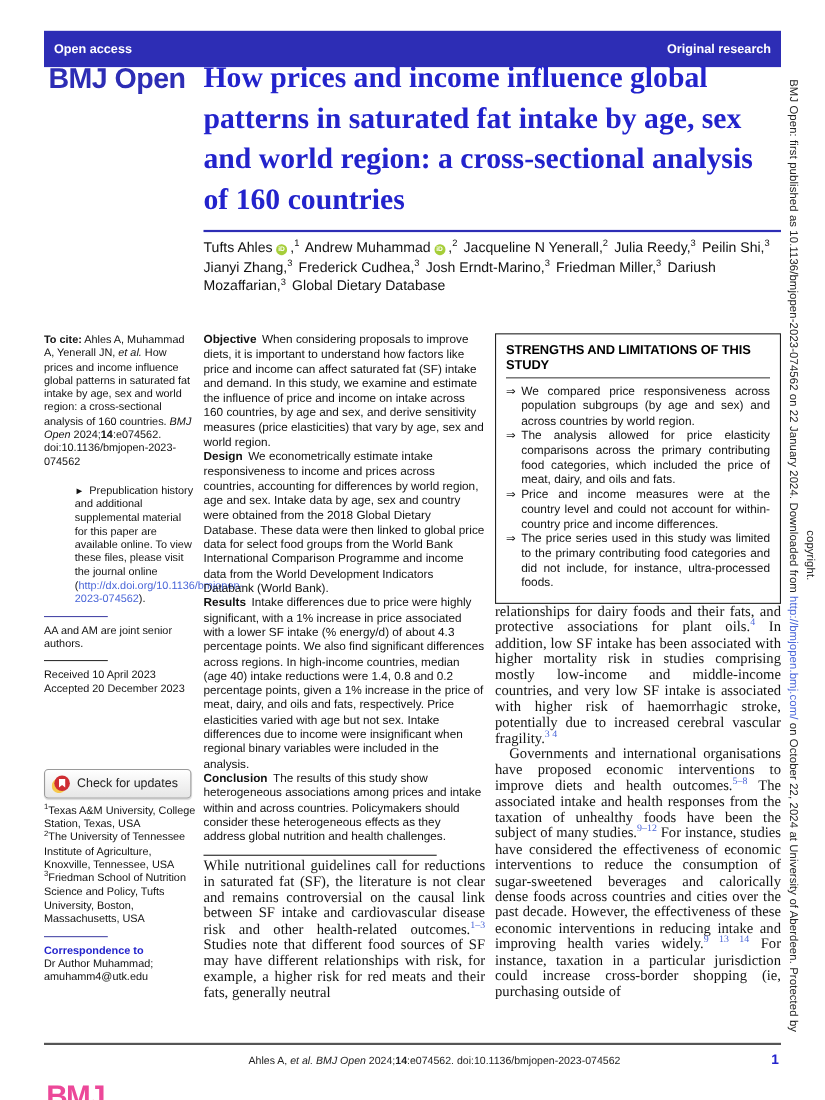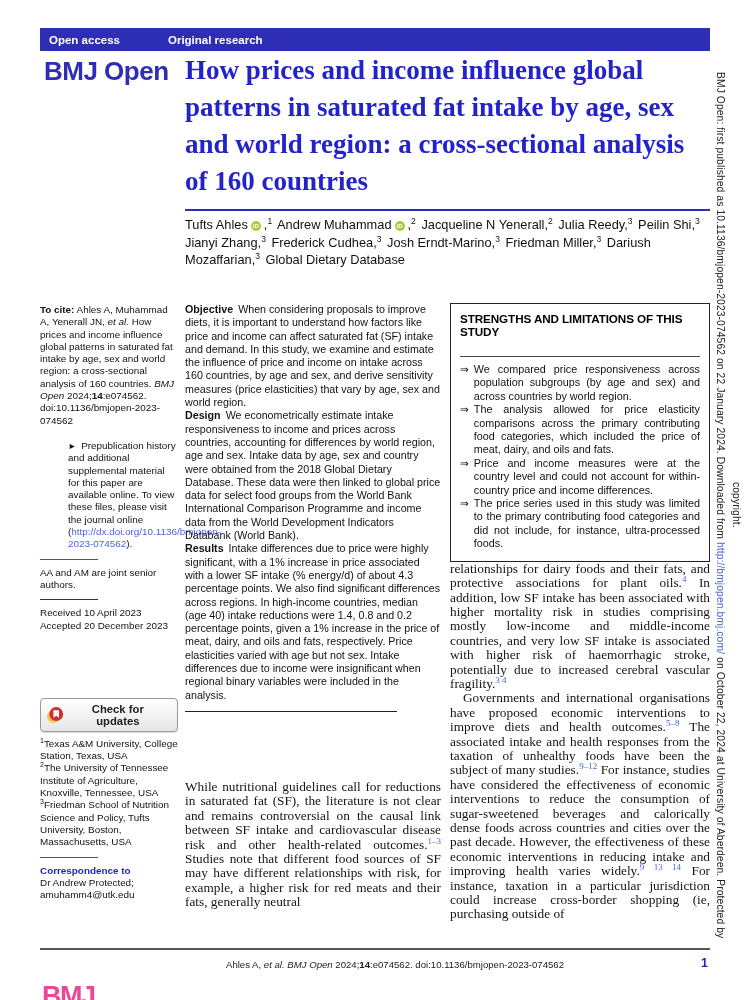--- a/index.html
+++ b/index.html
@@ -4,22 +4,22 @@
 <style>
   * { margin:0; padding:0; box-sizing:border-box; }
   html,body { background:#e9e9e9; }
   .page {
     position:relative; width:750px; height:1000px; background:#ffffff;
     font-family:"Liberation Sans", sans-serif; color:#111; overflow:hidden;
     margin:0 auto;
   }
   
   .topbar {
-    position:absolute; left:40px; top:28px; width:670px; height:23px;
-    background:#2d2db5; color:#fff; display:flex; 
+    position:absolute; left:40px; top:28px; width:670px; height:33px;
+    background:#2d2db5; color:#fff; display:flex; justify-content:space-between;
     align-items:center; padding:0 9px; font-size:11.5px; font-weight:bold;gap:48px;
   }
   
   .journal-logo {
     position:absolute; left:44px; top:56px; font-size:26px; font-weight:bold;
     color:#2d2db5; letter-spacing:-0.5px;
   }
   .paper-title {
     position:absolute; left:185px; top:52px; width:528px;
     font-family:"Liberation Serif", serif; font-weight:bold; font-size:27px;
@@ -49,21 +49,20 @@
   .sb-rule.dark { border-top-color:#333; }
   .prepub { margin-top:13px;margin-left:28px; }
   .bullet-arrow { color:#111; font-size:8.5px; margin-right:2px; }
   .link-blue { color:#4a66d8; }
   .check-btn {
     margin-top:66px; display:inline-flex; align-items:center; gap:6px;
     border:1px solid #9a9a9a; border-radius:4px;
     background:linear-gradient(#ffffff,#e6e6e6);
     padding:4px 11px 4px 6px; font-size:11.3px; color:#222; cursor:pointer;
     box-shadow:0 1px 1px rgba(0,0,0,0.15);
-    font-weight:bold;
   }
   .copyright { margin-top:13px; }
   .affils { margin-top:6px; }
   .corr-label { color:#2323cc; font-weight:bold; }
 
   
   .abstract {
     position:absolute; left:185px; top:303px; width:256px;
     font-size:10.7px; line-height:13.3px; color:#111;
   }
@@ -75,21 +74,21 @@
   .introduction h2 { font-size:12.5px; color:#2323cc; margin-bottom:5px; }
   .serif-text {
     font-family:"Liberation Serif", serif; font-size:13.3px; line-height:14.4px;
     text-align:justify; color:#141414;
   }
   sup.ref { color:#4a66d8; font-size:9px; line-height:0; vertical-align:super; }
 
   
   .rightcol { position:absolute; left:450px; top:303px; width:260px; }
   .strengths-box { border:1.5px solid #222; padding:8px 9px 10px; }
-  .strengths-box h3 { font-size:11.7px; color:#000; margin-bottom:18px; letter-spacing:-0.1px; }
+  .strengths-box h3 { font-size:11.7px; color:#000; margin-bottom:5px; letter-spacing:-0.1px; }
   .box-rule { border:none; border-top:1.2px solid #444; margin-bottom:6px; }
   .box-item { display:flex; gap:5px; font-size:10.8px; line-height:13.4px; text-align:justify; }
   .box-item .arrow { flex:0 0 auto; font-size:10.5px; }
   .right-body { }
   .right-body p + p { text-indent:13px; }
 
   
   .footer-rule { position:absolute; left:40px; top:948px; width:670px; border:none; border-top:2px solid #555; }
   .footer-logo { position:absolute; left:42px; top:981px; font-size:27px; font-weight:bold; color:#ec4899; letter-spacing:-1.5px; }
   .footer-cite { position:absolute; left:165px; top:959px; width:460px; text-align:center; font-size:9.6px; color:#222; }
@@ -154,29 +153,30 @@
 
     <div class="affils">
       <p><sup>1</sup><span>Texas A&amp;M University, College Station, Texas, USA</span></p>
       <p><sup>2</sup><span>The University of Tennessee Institute of Agriculture, Knoxville, Tennessee, USA</span></p>
       <p><sup>3</sup><span>Friedman School of Nutrition Science and Policy, Tufts University, Boston, Massachusetts, USA</span></p>
     </div>
 
     <hr class="sb-rule">
     <div>
       <p class="corr-label">Correspondence to</p>
-      <p>Dr Andrew Protected;</p>
+      <p>Dr Author Muhammad;</p>
       <p>amuhamm4@utk.edu</p>
     </div>
   </aside>
 
   <section class="abstract">
     <p><b class="abs-label">Objective</b><span>When considering proposals to improve diets, it is important to understand how factors like price and income can affect saturated fat (SF) intake and demand. In this study, we examine and estimate the influence of price and income on intake across 160 countries, by age and sex, and derive sensitivity measures (price elasticities) that vary by age, sex and world region.</span></p>
     <p><b class="abs-label">Design</b><span>We econometrically estimate intake responsiveness to income and prices across countries, accounting for differences by world region, age and sex. Intake data by age, sex and country were obtained from the 2018 Global Dietary Database. These data were then linked to global price data for select food groups from the World Bank International Comparison Programme and income data from the World Development Indicators Databank (World Bank).</span></p>
     <p><b class="abs-label">Results</b><span>Intake differences due to price were highly significant, with a 1% increase in price associated with a lower SF intake (% energy/d) of about 4.3 percentage points. We also find significant differences across regions. In high-income countries, median (age 40) intake reductions were 1.4, 0.8 and 0.2 percentage points, given a 1% increase in the price of meat, dairy, and oils and fats, respectively. Price elasticities varied with age but not sex. Intake differences due to income were insignificant when regional binary variables were included in the analysis.</span></p>
+    <p><b class="abs-label">Conclusion</b><span>The results of this study show heterogeneous associations among prices and intake within and across countries. Policymakers should consider these heterogeneous effects as they address global nutrition and health challenges.</span></p>
     <hr class="abs-rule">
   </section>
 
   <section class="introduction">
     <p class="serif-text"><span>While nutritional guidelines call for reductions in saturated fat (SF), the literature is not clear and remains controversial on the causal link between SF intake and cardiovascular disease risk and other health-related outcomes.</span><sup class="ref">1–3</sup><span> Studies note that different food sources of SF may have different relationships with risk, for example, a higher risk for red meats and their fats, generally neutral</span></p>
   </section>
 
   <section class="rightcol">
     <div class="strengths-box">
       <h3>STRENGTHS AND LIMITATIONS OF THIS STUDY</h3>

